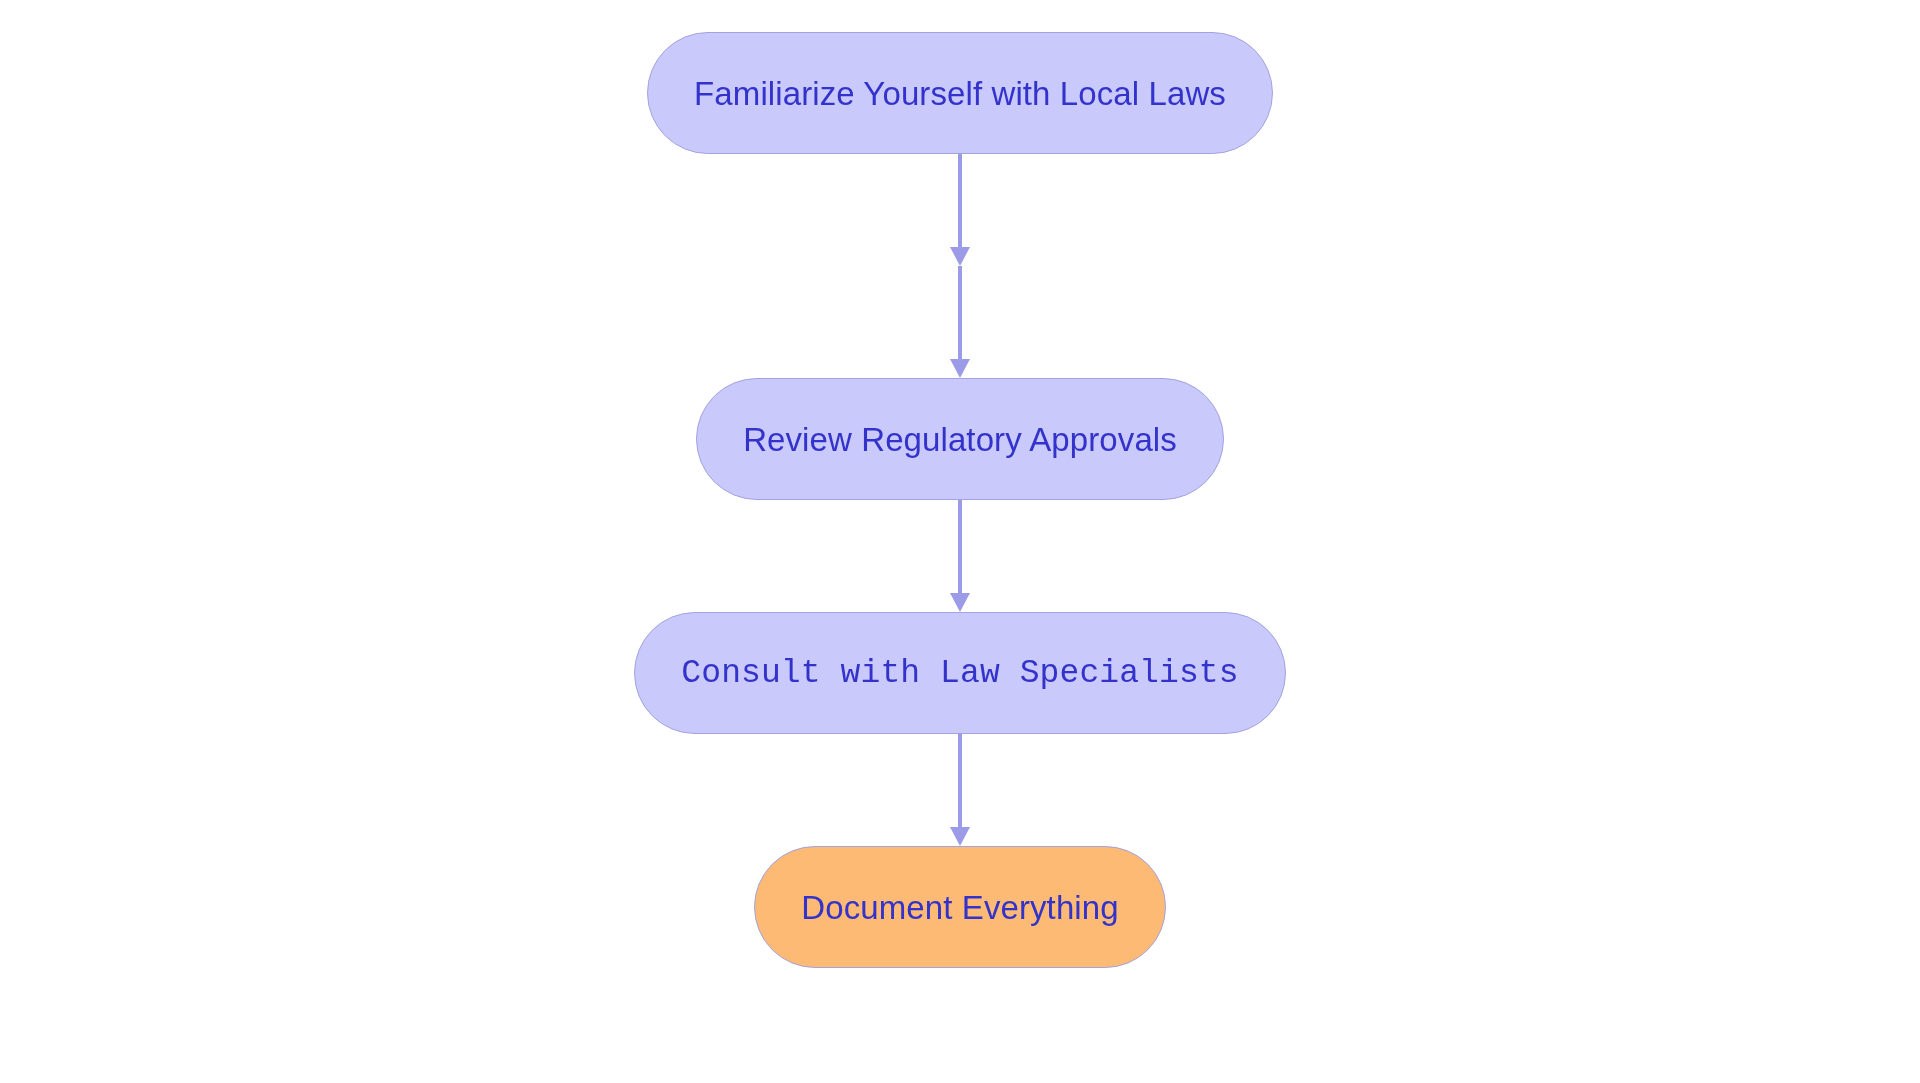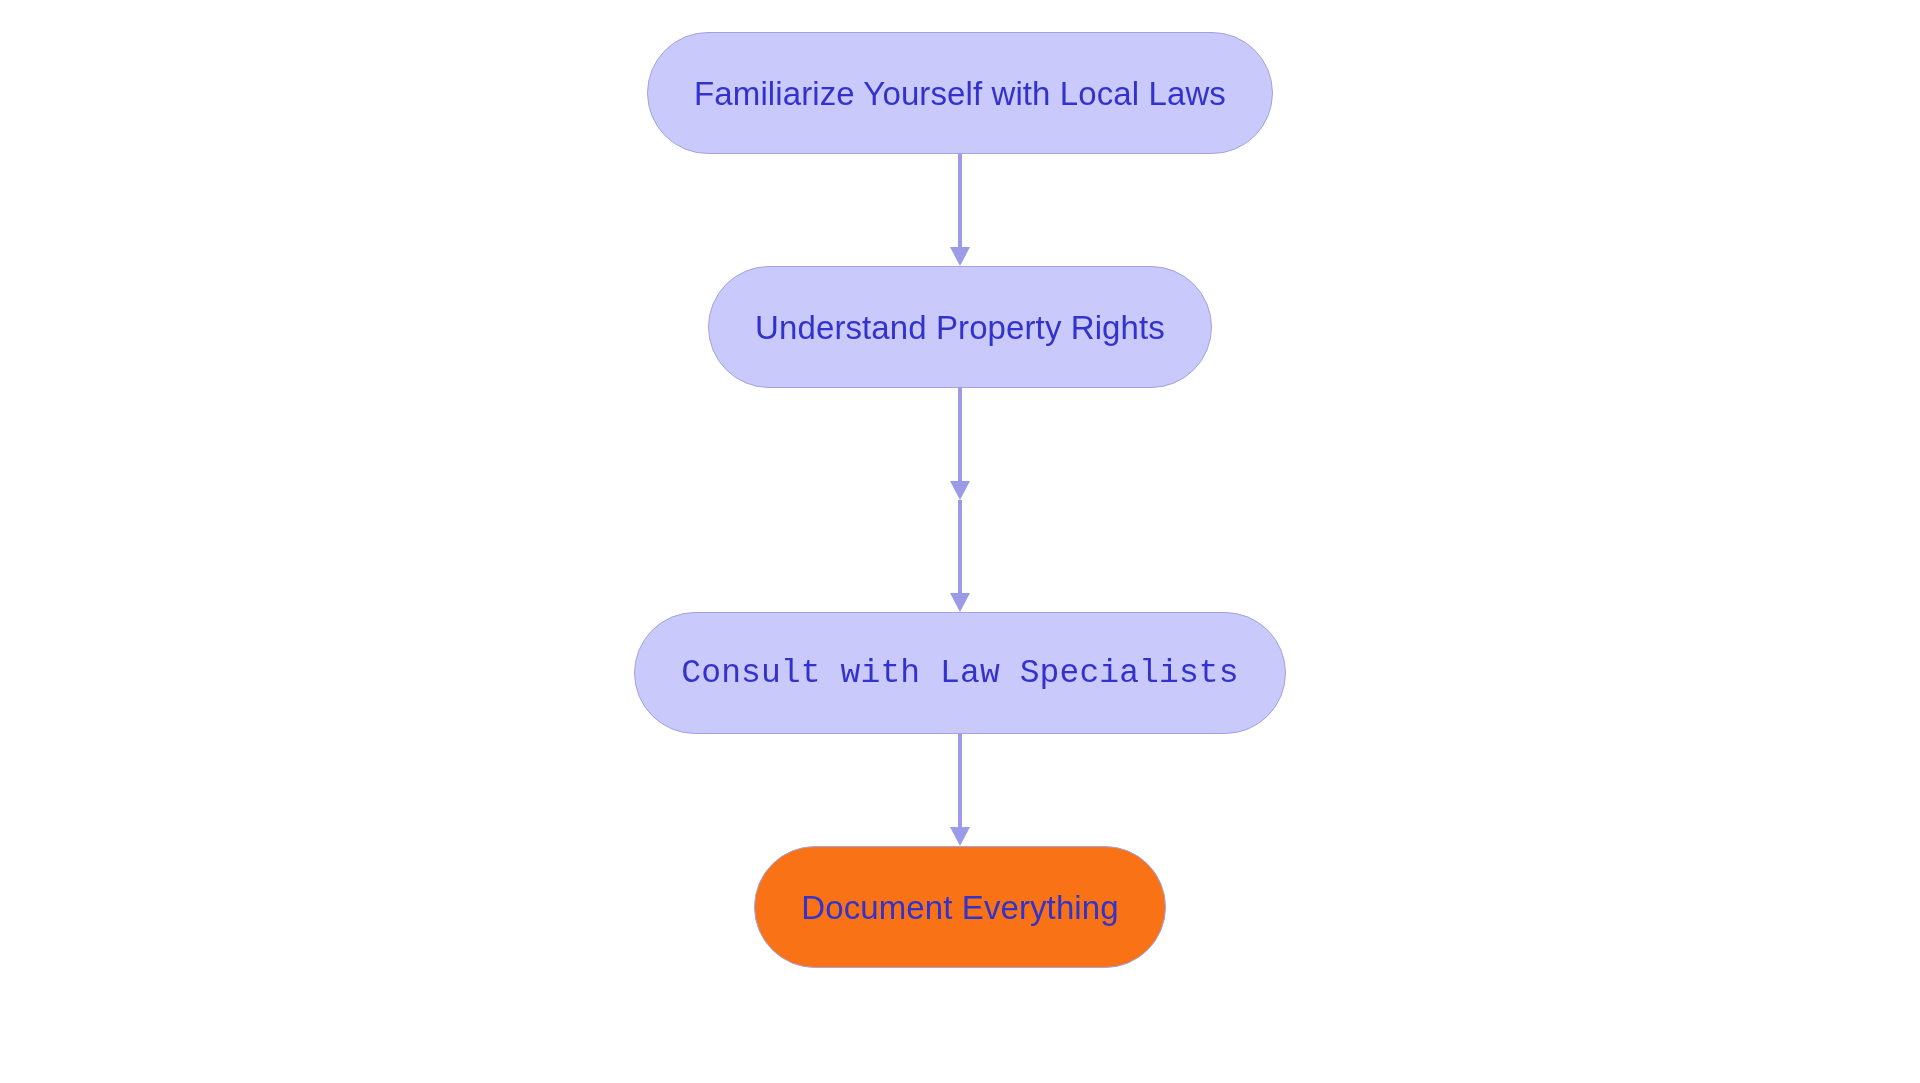--- a/index.html
+++ b/index.html
@@ -100,42 +100,42 @@
 
     <div class="node" style="background: rgb(201, 201, 252); border-color: rgb(163, 163, 224);">
       <span class="node-label" style="color: rgb(51, 51, 204);">Familiarize Yourself with Local Laws</span>
     </div>
 
     <div class="connector gap-0">
       <div class="connector-line" style="background: rgb(155, 155, 232);"></div>
       <div class="connector-head" style="border-top-color: rgb(155, 155, 232);"></div>
     </div>
 
-    <div class="node" style="background: rgb(201, 201, 252); border-color: rgb(163, 163, 224);">
-      <span class="node-label" style="color: rgb(51, 51, 204);">Understand Property Rights</span>
-    </div>
 
     <div class="connector gap-1">
       <div class="connector-line" style="background: rgb(155, 155, 232);"></div>
       <div class="connector-head" style="border-top-color: rgb(155, 155, 232);"></div>
     </div>
 
+    <div class="node" style="background: rgb(201, 201, 252); border-color: rgb(163, 163, 224);">
+      <span class="node-label" style="color: rgb(51, 51, 204);">Review Regulatory Approvals</span>
+    </div>
 
     <div class="connector gap-2">
       <div class="connector-line" style="background: rgb(155, 155, 232);"></div>
       <div class="connector-head" style="border-top-color: rgb(155, 155, 232);"></div>
     </div>
 
     <div class="node" style="background: rgb(201, 201, 252); border-color: rgb(163, 163, 224);">
       <span class="node-label" style="color: rgb(51, 51, 204); font-family: Liberation Mono, monospace;">Consult with Law Specialists</span>
     </div>
 
     <div class="connector gap-3">
       <div class="connector-line" style="background: rgb(155, 155, 232);"></div>
       <div class="connector-head" style="border-top-color: rgb(155, 155, 232);"></div>
     </div>
 
-    <div class="node" style="background: #f97316; border-color: rgb(163, 163, 224); align-items: center;">
+    <div class="node" style="background: #fdba74; border-color: rgb(163, 163, 224); align-items: center;">
       <span class="node-label" style="color: rgb(51, 51, 204);">Document Everything</span>
     </div>
 
   </div>
 </div>
 
 </body></html>

